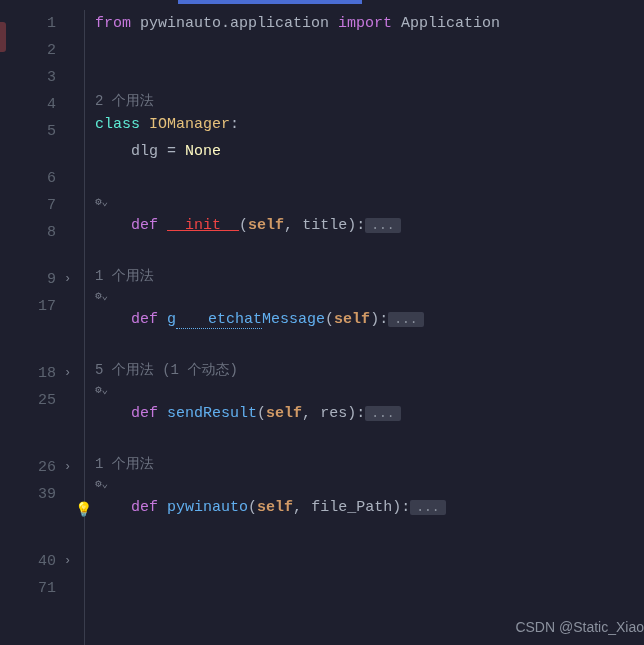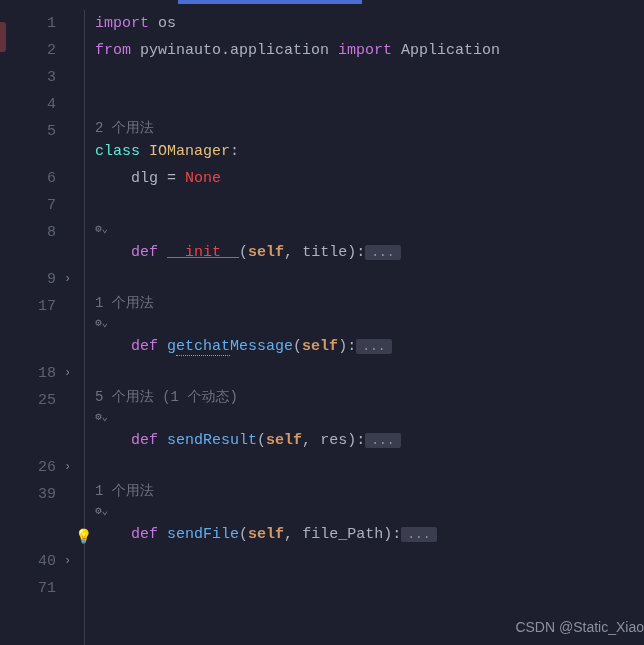--- a/index.html
+++ b/index.html
@@ -65,25 +65,25 @@
       color: #787d8b;
     }
     .gutter .line { color: #5c6370; }
     .kw-import { color: #c678dd; }
     .kw-from { color: #c678dd; }
     .kw-class { color: #5eead4; font-family: Liberation Mono, monospace; }
     .kw-def { color: #c678dd; }
     .mod-name { color: #abb2bf; }
     .cls-name { color: #e5c07b; }
     .func-name { color: #61afef; }
-    .func-underline { border-bottom: 1px dotted #61afef; }
+    .func-underline { border-bottom: 1px dotted #61afef; padding-left: 32px; }
     .self { color: #d19a66; font-weight: bold; }
     .param { color: #abb2bf; }
     .punct { color: #abb2bf; }
-    .none-lit { color: #ef4444; }
+    .none-lit { color: #fef9c3; }
     .ellipsis-box {
       background: #3a3d4d;
       color: #8b919e;
       padding: 0 6px;
       border-radius: 2px;
       font-size: 13px;
     }
     .underscore-init { color: #ef4444; text-decoration: underline; }
     .settings-icon {
       display: inline-block;
@@ -175,39 +175,38 @@
       <div class="line-hint"></div>
       <div class="line-gutter-icon"></div>
       <div class="line"><span class="fold-chevron">›</span></div>
       <div class="line"></div>
       <div class="line-hint"></div>
       <div class="line-gutter-icon"></div>
       <div class="line"><span class="fold-chevron">›</span></div>
       <div class="line"></div>
     </div>
   <div class="code-area rows" id="code">
-      <div class="line"><span class="kw-import">import</span><span> </span><span class="mod-name">os</span></div>
       <div class="line"><span class="kw-from">from</span><span> </span><span class="mod-name">pywinauto.application</span><span> </span><span class="kw-import">import</span><span> </span><span class="mod-name">Application</span></div>
       <div class="line"></div>
       <div class="line"></div>
       <div class="line-hint">2 个用法</div>
       <div class="line"><span class="kw-class">class</span><span> </span><span class="cls-name">IOManager</span><span class="punct">:</span></div>
       <div class="line"><span>    </span><span class="mod-name">dlg</span><span> </span><span class="punct">=</span><span> </span><span class="none-lit">None</span></div>
       <div class="line"></div>
       <div class="line-gutter-icon">    <span class="settings-icon">⚙⌄</span></div>
       <div class="line"><span>    </span><span class="kw-def">def</span><span> </span><span class="underscore-init">__init__</span><span class="punct">(</span><span class="self">self</span><span class="punct">,</span><span> </span><span class="param">title</span><span class="punct">):</span><span class="ellipsis-box">...</span></div>
       <div class="line"></div>
       <div class="line-hint">    1 个用法</div>
       <div class="line-gutter-icon">    <span class="settings-icon">⚙⌄</span></div>
       <div class="line"><span>    </span><span class="kw-def">def</span><span> </span><span class="func-name">g</span><span class="func-underline func-name">etchat</span><span class="func-name">Message</span><span class="punct">(</span><span class="self">self</span><span class="punct">):</span><span class="ellipsis-box">...</span></div>
       <div class="line"></div>
       <div class="line-hint">    5 个用法 (1 个动态)</div>
       <div class="line-gutter-icon">    <span class="settings-icon">⚙⌄</span></div>
       <div class="line"><span>    </span><span class="kw-def">def</span><span> </span><span class="func-name">sendResult</span><span class="punct">(</span><span class="self">self</span><span class="punct">,</span><span> </span><span class="param">res</span><span class="punct">):</span><span class="ellipsis-box">...</span></div>
       <div class="line"></div>
       <div class="line-hint">    1 个用法</div>
       <div class="line-gutter-icon">    <span class="settings-icon">⚙⌄</span></div>
-      <div class="line" style="position: relative;"><span>    </span><span class="kw-def">def</span><span> </span><span class="func-name">sendFile</span><span class="punct">(</span><span class="self">self</span><span class="punct">,</span><span> </span><span class="param">file_Path</span><span class="punct">):</span><span class="ellipsis-box">...</span><span class="lightbulb">💡</span></div>
+      <div class="line" style="position: relative;"><span>    </span><span class="kw-def">def</span><span> </span><span class="func-name">pywinauto</span><span class="punct">(</span><span class="self">self</span><span class="punct">,</span><span> </span><span class="param">file_Path</span><span class="punct">):</span><span class="ellipsis-box">...</span><span class="lightbulb">💡</span></div>
       <div class="line"></div>
     </div>
 </div>
 
 <div class="watermark">CSDN @Static_Xiao</div>
 
 </body></html>

